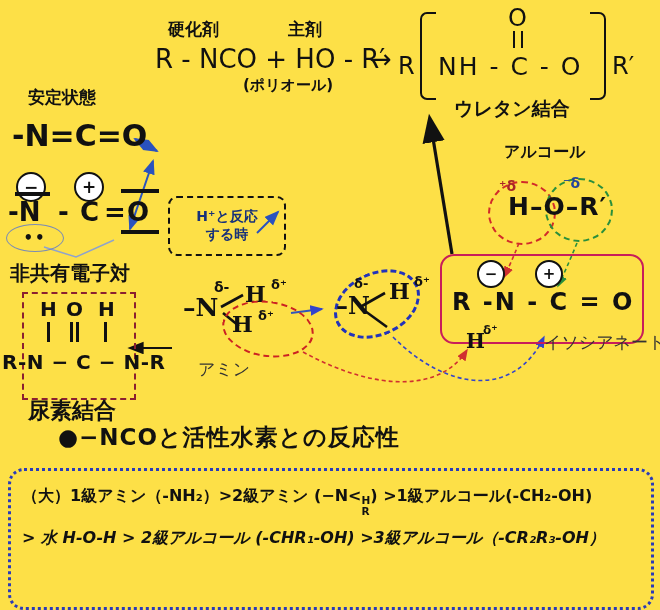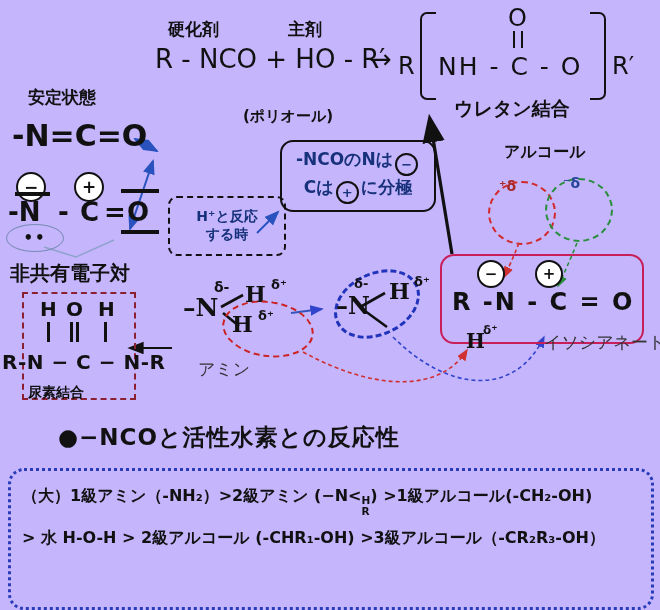--- a/index.html
+++ b/index.html
@@ -1,16 +1,16 @@
 <!DOCTYPE html>
 <html><head>
 <meta charset="utf-8">
 <style>
   html,body{margin:0;padding:0;background:#ffffff;}
-  #stage{position:relative;width:660px;height:610px;background:#c4b5fd;overflow:hidden;
+  #stage{position:relative;width:660px;height:610px;background:#fde047;overflow:hidden;
          font-family:"DejaVu Sans","Liberation Sans",sans-serif;color:#111;}
   .abs{position:absolute;white-space:nowrap;}
   .b{font-weight:700;}
   .sb{font-weight:600;}
   .serif{font-family:"DejaVu Serif","Liberation Serif",serif;}
   .navy{color:#17317a;}
   .bar{position:absolute;background:#111;}
   .circ{position:absolute;border:2px solid #111;border-radius:50%;
         display:flex;align-items:center;justify-content:center;font-weight:700;background:#fff;}
   .icirc{display:inline-flex;width:19px;height:19px;border:2px solid #111;border-radius:50%;
@@ -64,21 +64,21 @@
     <path d="M223,313 L239,326" stroke="#111" stroke-width="2.6" fill="none"></path>
     <path d="M362,306 L385,293" stroke="#111" stroke-width="2.6" fill="none"></path>
     <path d="M365,311 L387,327" stroke="#111" stroke-width="2.6" fill="none"></path>
     <path d="M44,247 L76,257 L114,240" stroke="#8fa3cc" stroke-width="1.5" fill="none"></path>
   </svg>
 
   <div class="abs sb" style="left:168px;top:18px;font-size:17px;">硬化剤</div>
   <div class="abs sb" style="left:288px;top:18px;font-size:17px;">主剤</div>
   <div class="abs" style="left:155px;top:44px;font-size:26px;">R - NCO + HO - R′</div>
   <div class="abs" style="left:370px;top:44px;font-size:26px;">→</div>
-  <div class="abs sb" style="left:243px;top:76px;font-size:15px;margin-top:31px;">(ポリオール)</div>
+  <div class="abs sb" style="left:243px;top:76px;font-size:15px;">(ポリオール)</div>
 
   <div class="abs" style="left:508px;top:4px;font-size:24px;">O</div>
   <div class="abs" style="left:513px;top:31px;width:6px;height:17px;border-left:2.5px solid #111;border-right:2.5px solid #111;"></div>
   <div class="abs" style="left:398px;top:52px;font-size:24px;">R</div>
   <div class="bracket" style="left:420px;top:12px;height:84px;border-left:2.5px solid #111;border-top:2.5px solid #111;border-bottom:2.5px solid #111;border-radius:7px 0 0 7px;"></div>
   <div class="abs" style="left:438px;top:52px;font-size:25px;letter-spacing:2px;">NH - C - O</div>
   <div class="bracket" style="left:590px;top:12px;height:84px;border-right:2.5px solid #111;border-top:2.5px solid #111;border-bottom:2.5px solid #111;border-radius:0 7px 7px 0;"></div>
   <div class="abs" style="left:612px;top:52px;font-size:24px;">R′</div>
   <div class="abs b" style="left:454px;top:96px;font-size:19px;">ウレタン結合</div>
 
@@ -101,34 +101,27 @@
   <div class="abs" style="left:6px;top:224px;width:56px;height:26px;border:1.5px solid #7a8bb5;border-radius:50%;display:flex;align-items:center;justify-content:center;background:transparent;">
     <span class="b" style="font-size:15px;letter-spacing:2px;">••</span>
   </div>
   <div class="abs sb" style="left:10px;top:260px;font-size:20px;">非共有電子対</div>
 
   <div class="dashbox navy sb" style="left:168px;top:196px;width:114px;height:56px;font-size:14px;">
     <div>H⁺と反応</div>
     <div>する時</div>
   </div>
 
-  <div class="roundbox navy sb" style="left:280px;top:140px;width:152px;height:68px;font-size:17px;border-radius:13px;">
-    <div>
-      <span>-NCOのNは</span><span class="icirc">−</span>
-    </div>
-    <div>
-      <span>Cは</span><span class="icirc">+</span><span>に分極</span>
-    </div>
-  </div>
 
   <div class="abs sb" style="left:504px;top:142px;font-size:16px;font-family:Liberation Serif, serif;">アルコール</div>
   <div class="abs" style="left:488px;top:181px;width:64px;height:60px;border:2.5px dashed #d22a2a;border-radius:50%;"></div>
   <div class="abs" style="left:545px;top:178px;width:64px;height:60px;border:2.5px dashed #2a8f3c;border-radius:50%;"></div>
   <div class="abs b" style="left:499px;top:178px;font-size:14px;color:#a82727;">⁺δ</div>
   <div class="abs b" style="left:563px;top:175px;font-size:14px;color:#24449a;">⁻δ</div>
+  <div class="abs b" style="left:508px;top:192px;font-size:25px;letter-spacing:1px;">H–O–R′</div>
 
   <div class="abs" style="left:440px;top:254px;width:200px;height:86px;border:2.5px solid #c81e5a;border-radius:14px;"></div>
   <div class="circ" style="left:477px;top:260px;width:24px;height:24px;font-size:15px;">−</div>
   <div class="circ" style="left:535px;top:260px;width:24px;height:24px;font-size:15px;">+</div>
   <div class="abs b" style="left:452px;top:288px;font-size:24px;letter-spacing:2px;">R -N - C = O</div>
   <div class="abs b serif" style="left:466px;top:329px;font-size:20px;">H</div>
   <div class="abs b" style="left:483px;top:323px;font-size:12px;">δ⁺</div>
   <div class="abs" style="left:544px;top:331px;font-size:17px;color:#333;">イソシアネート</div>
 
   <div class="abs b" style="left:214px;top:279px;font-size:14px;">δ-</div>
@@ -148,30 +141,30 @@
 
   <div class="abs" style="left:22px;top:292px;width:110px;height:104px;border:2.5px dashed #8b2030;"></div>
   <div class="abs b" style="left:40px;top:297px;font-size:20px;">H</div>
   <div class="abs b" style="left:66px;top:297px;font-size:20px;">O</div>
   <div class="abs b" style="left:98px;top:297px;font-size:20px;">H</div>
   <div class="bar" style="left:47px;top:322px;width:2.6px;height:20px;"></div>
   <div class="bar" style="left:70px;top:322px;width:2.6px;height:20px;"></div>
   <div class="bar" style="left:76px;top:322px;width:2.6px;height:20px;"></div>
   <div class="bar" style="left:104px;top:322px;width:2.6px;height:20px;"></div>
   <div class="abs b" style="left:2px;top:350px;font-size:20px;letter-spacing:0.5px;">R-N − C − N-R</div>
-  <div class="abs b" style="left:28px;top:384px;font-size:14px;">尿素結合</div>
+  <div class="abs b" style="left:28px;top:396px;font-size:22px;">尿素結合</div>
 
   <div class="abs sb" style="left:58px;top:422px;font-size:23px;letter-spacing:1px;">●−NCOと活性水素との反応性</div>
 
   <div class="abs" style="left:8px;top:468px;width:640px;height:136px;border:3px dotted #2a3bb8;border-radius:16px;"></div>
   <div class="abs sb" style="left:22px;top:486px;font-size:16px;">
     <span>（大）1級アミン（-NH₂）&gt;2級アミン</span>
     <span>
       <span>(−N&lt;</span><span class="stackHR">
           <span>H</span>
           <span>R</span>
         </span><span>)</span>
     </span>
     <span>&gt;1級アルコール(-CH₂-OH)</span>
   </div>
-  <div class="abs sb" style="left:22px;top:528px;font-size:16px;">&gt; 水 H-O-H  &gt; 2級アルコール (-CHR₁-OH) &gt;3級アルコール（-CR₂R₃-OH）</div>
+  <div class="abs sb" style="left:22px;top:528px;font-size:16px;font-style:italic;">&gt; 水 H-O-H  &gt; 2級アルコール (-CHR₁-OH) &gt;3級アルコール（-CR₂R₃-OH）</div>
 
 </div>
 
 </body></html>

